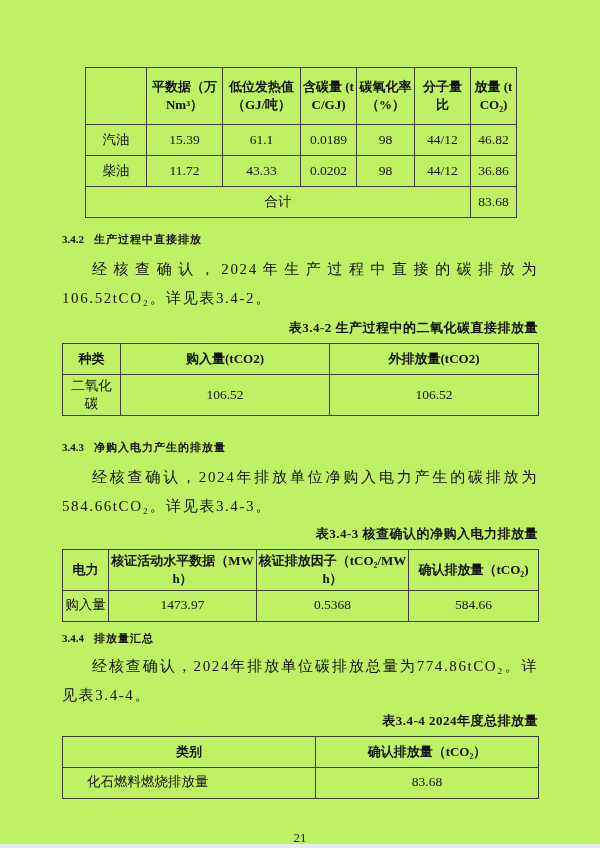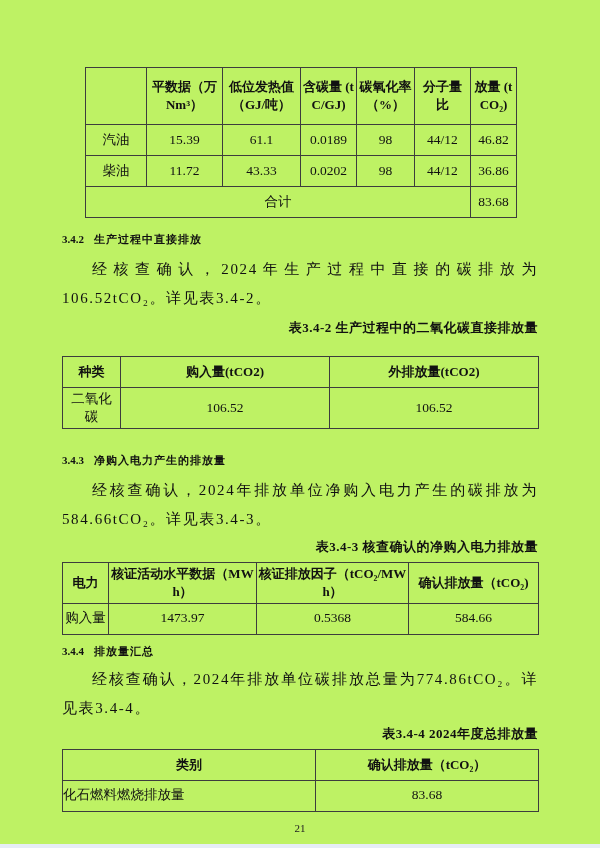--- a/index.html
+++ b/index.html
@@ -20,37 +20,37 @@
 
   .sec-heading { font-size: 11px; font-weight: bold; margin-top: 14px; letter-spacing: 1px; }
   .sec-heading .num { margin-right: 10px; letter-spacing: 0; }
 
   .para { font-size: 15px; line-height: 29px; margin-top: 8px; text-indent: 2em;
           text-align: justify; letter-spacing: 1.6px; }
 
   .caption { font-size: 13px; font-weight: bold; text-align: right; margin-top: 6px;
              letter-spacing: 0.5px; }
 
-  .tbl-std { width: 476px; margin-top: 19px; }
+  .tbl-std { width: 476px; margin-top: 6px; }
   .tbl-std th { height: 31px; }
   .tbl-std td { height: 31px; font-size: 13.5px; }
 
   .t343 th, .t343 td { padding: 2px 1px; }
-  .cell-left { text-align: left; padding-left: 0; }
+  .cell-left { text-align: left; padding-left: 24px; }
 
   .h343 { margin-top: 24px; }
   .p343 { margin-top: 8px; }
   .c343 { margin-top: 4px; }
   .t343 { margin-top: 6px; }
   .h344 { margin-top: 9px; }
   .p344 { margin-top: 6px; }
   .c344 { margin-top: 2px; }
   .t344 { margin-top: 6px; }
 
-  .pagenum { text-align: center; font-size: 11px; margin-top: 10px; color: #222; }
+  .pagenum { text-align: center; font-size: 13px; margin-top: 31px; color: #222; }
 
   .bottom-strip { position: absolute; left: 0; bottom: 0; width: 600px; height: 4px;
                   background: #e6edf6; }
 </style>
 </head>
 <body>
 
 <div class="page">
 
   <table class="tbl-fuel">

